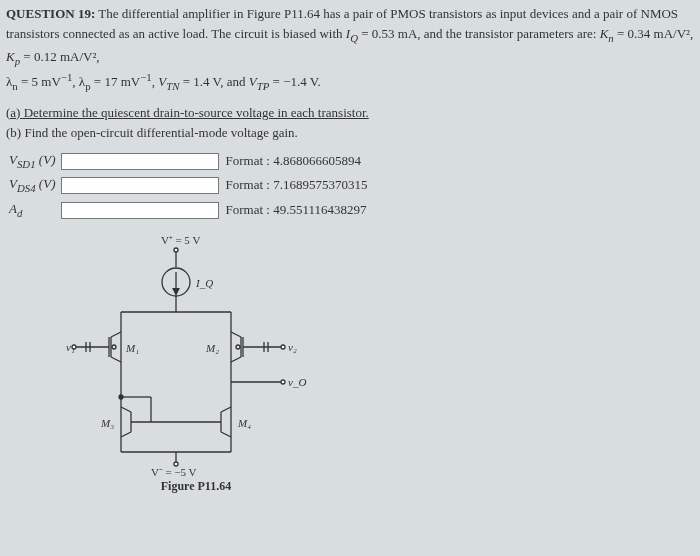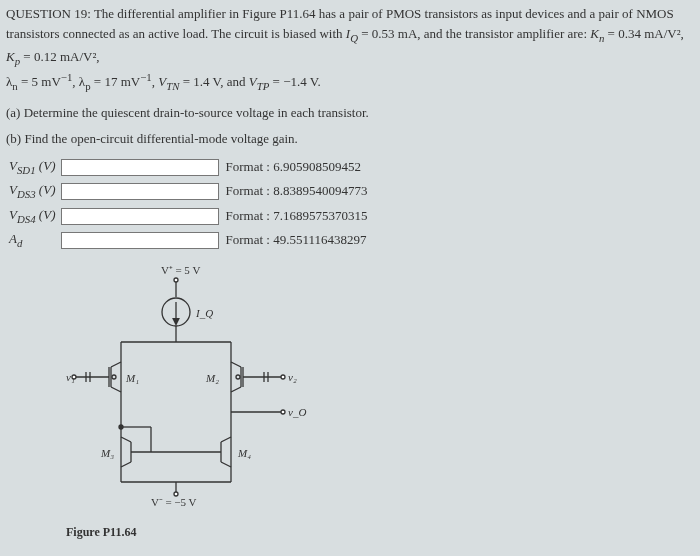--- a/index.html
+++ b/index.html
@@ -10,76 +10,71 @@
     color: #333;
     background: #d8dee0;
     width: 700px;
     height: 556px;
     overflow: hidden;
   }
   .page {
     padding: 4px 6px;
     line-height: 1.55;
   }
-  .prompt b { font-weight: normal; }
+  .prompt b { font-weight: bold; }
   .answers {
     margin-top: 6px;
   }
   .answers table { border-collapse: collapse; }
   .answers td { padding: 1px 3px; vertical-align: middle; }
   .label { font-style: italic; }
   input.slot {
     border: 1px solid #777;
     background: #fff;
     width: 150px;
     height: 15px;
     font-family: inherit;
     font-size: 12px;
     padding: 0 3px;
   }
   .figwrap {
     margin: 10px 0 0 60px;
     width: 260px;
   }
   .figcap {
-    text-align: left;
+    text-align: center;
     font-weight: bold;
     font-size: 12px;
-    margin-top: 16px;
+    margin-top: 0;
   }
   svg { display: block; }
 </style>
 </head>
 <body>
 
 <div class="page">
   <div class="prompt">
     <b>QUESTION 19:</b>
     <span>The differential amplifier in Figure P11.64 has a pair of PMOS transistors as input devices and a pair of NMOS transistors connected as an active load. The circuit is biased with </span>
-    <i>I<sub>Q</sub></i> = 0.53 mA<span title="I_Q = 0.53 mA"></span><span>, and the transistor amplifier are: </span>
+    <i>I<sub>Q</sub></i> = 0.53 mA<span title="I_Q = 0.53 mA"></span><span>, and the transistor parameters are: </span>
     <i>K<sub>n</sub></i> = 0.34 mA/V², <i>K<sub>p</sub></i> = 0.12 mA/V²,
     <br>
     λ<sub>n</sub> = 5 mV<sup>−1</sup>, λ<sub>p</sub> = 17 mV<sup>−1</sup>, <i>V<sub>TN</sub></i> = 1.4 V, and <i>V<sub>TP</sub></i> = −1.4 V.
   </div>
 
-  <div style="margin-top:8px;">(a) Determine the quiescent drain-to-source voltage in each transistor.</div>
-  <div style="margin-top:6px;">(b) Find the open-circuit differential-mode voltage gain.</div>
+  <div style="margin-top:8px;text-decoration:underline;">(a) Determine the quiescent drain-to-source voltage in each transistor.</div>
+  <div style="margin-top:0;">(b) Find the open-circuit differential-mode voltage gain.</div>
 
   <div class="answers">
     <table>
       <tbody>
           <tr>
         <td class="label"><span>V</span><sub>SD1</sub><span> (V)</span></td>
         <td><input class="slot" style=""></td>
-        <td>Format : <span>6.905908509452</span></td>
-      </tr>
-      <tr>
-        <td class="label"><span>V</span><sub>DS3</sub><span> (V)</span></td>
-        <td><input class="slot" style=""></td>
-        <td>Format : <span>8.8389540094773</span></td>
+        <td>Format : <span>4.868066605894</span></td>
       </tr>
       <tr>
         <td class="label"><span>V</span><sub>DS4</sub><span> (V)</span></td>
         <td><input class="slot" style=""></td>
         <td>Format : <span>7.1689575370315</span></td>
       </tr>
       <tr>
         <td class="label"><span>A</span><sub>d</sub><span></span></td>
         <td><input class="slot" style=""></td>
         <td>Format : <span>49.551116438297</span></td>

